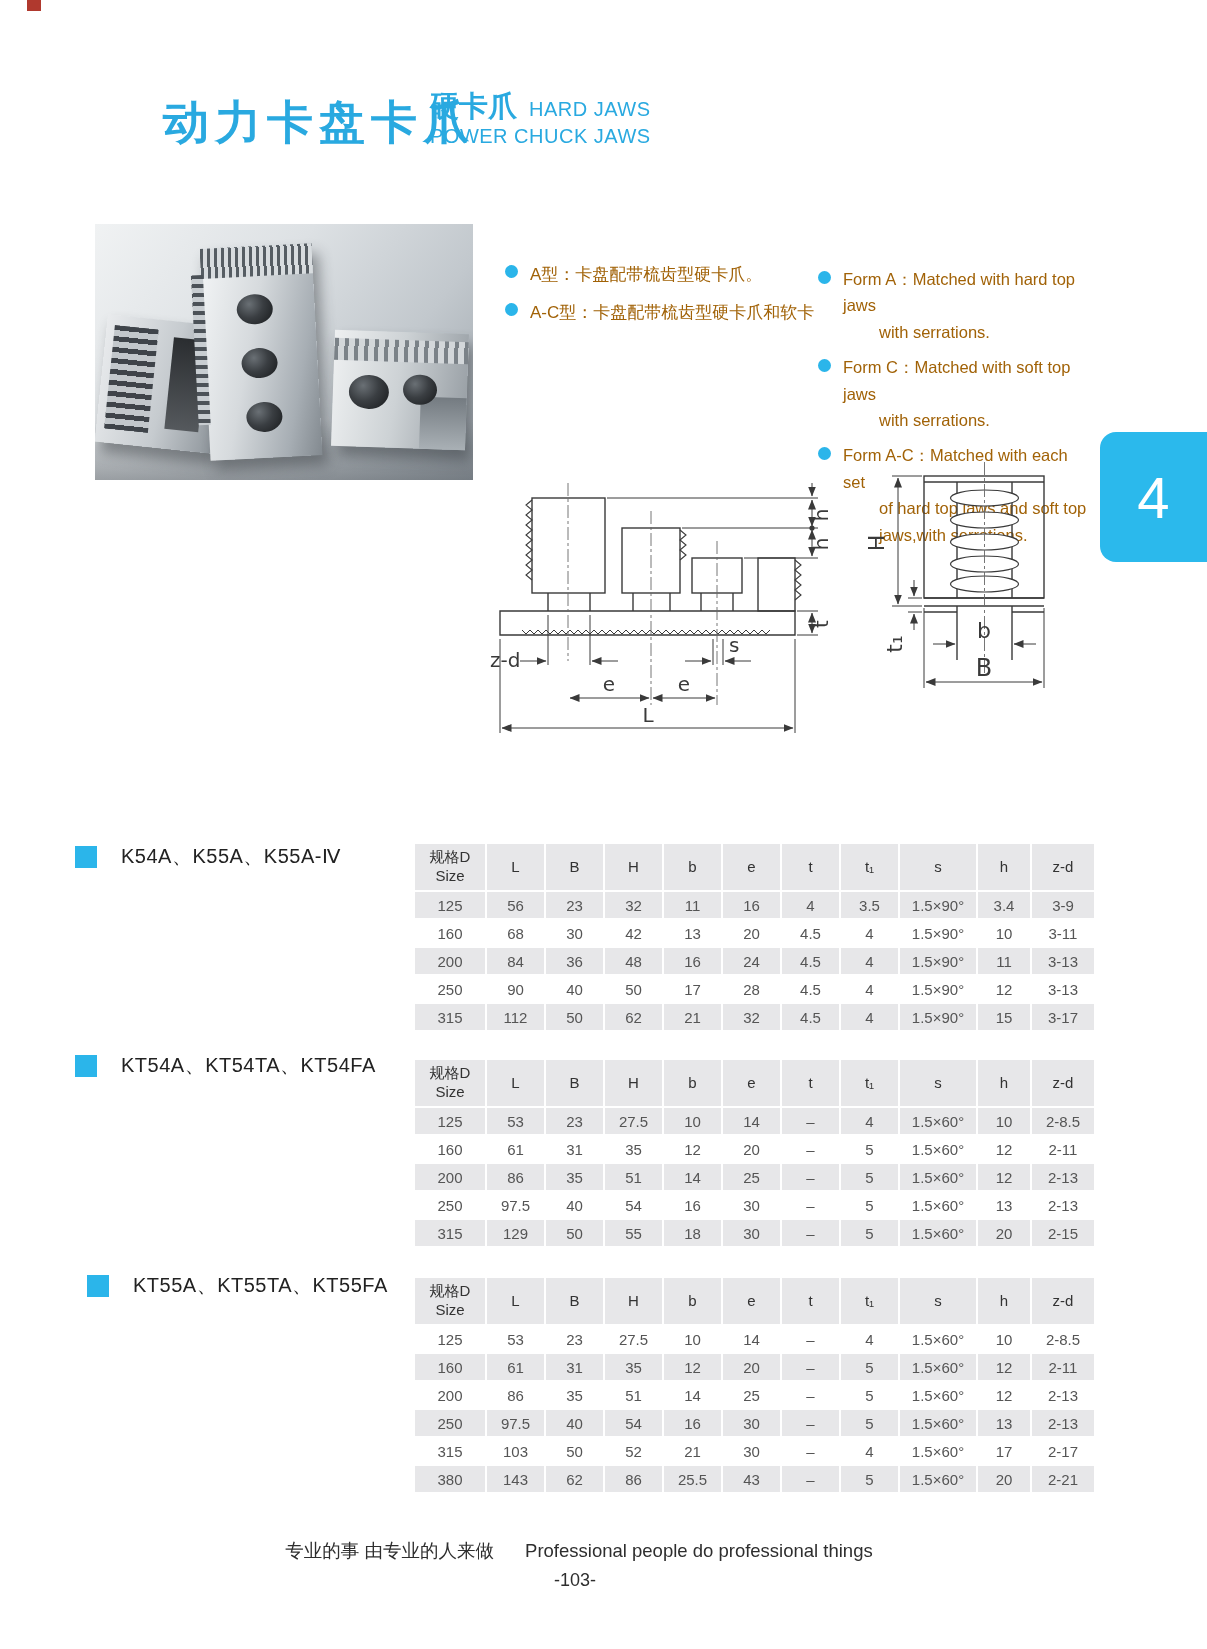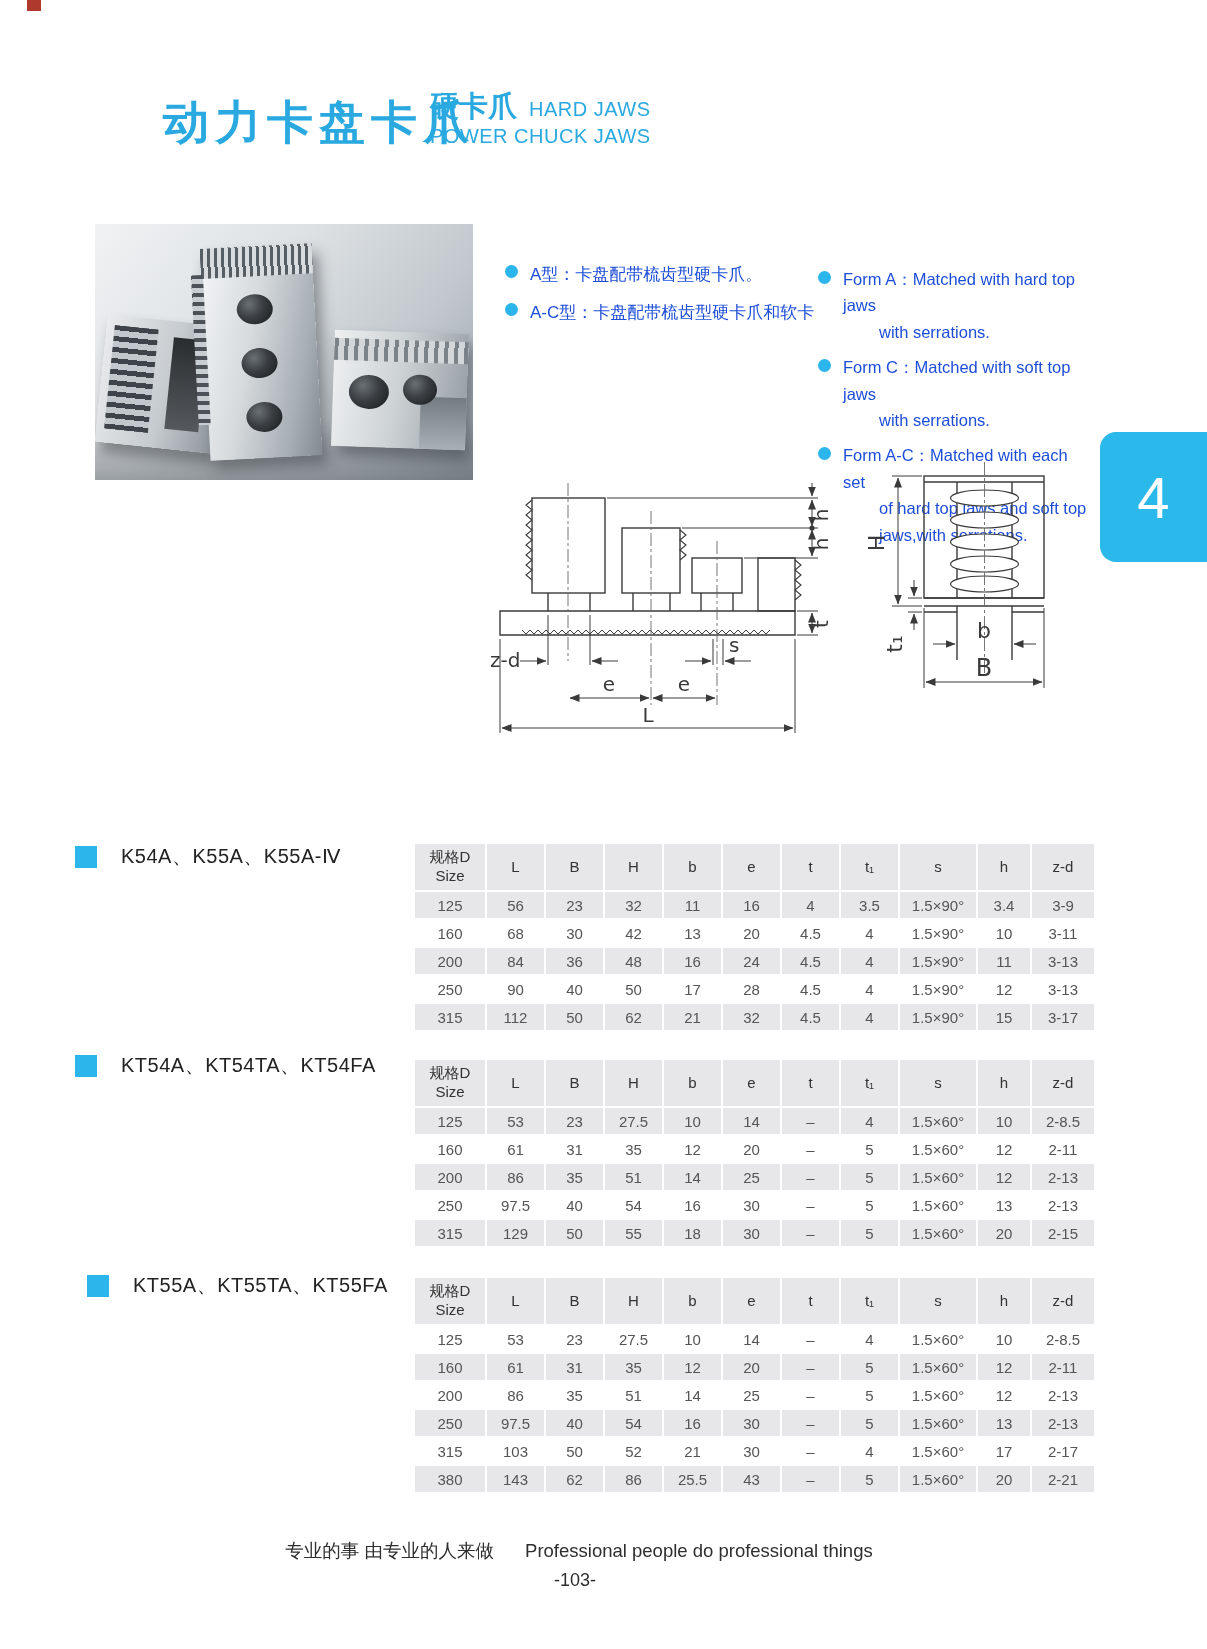--- a/index.html
+++ b/index.html
@@ -54,21 +54,21 @@
     background:repeating-linear-gradient(90deg,#7b8288 0 4px,#d3d7da 4px 10px);}
   .jaw-right .step{position:absolute;right:0;bottom:0;width:46px;height:52px;
     background:linear-gradient(180deg,#747b81,#a9b0b5);}
 
   
   .notes{position:absolute;list-style:none;margin:0;padding:0;}
   .notes-cn{left:505px;top:260px;width:315px;}
   .notes-en{left:818px;top:266px;width:275px;}
   .notes li{display:flex;align-items:flex-start;margin-bottom:9px;}
   .dot{flex:0 0 13px;width:13px;height:13px;border-radius:50%;background:#2bb5ea;margin:5px 12px 0 0;}
-  .note-text{font-size:17px;line-height:1.72;color:#1d4ed8;}
+  .note-text{font-size:17px;line-height:1.72;color:#a16207;}
   .notes-en .note-text{font-size:16.5px;line-height:1.6;}
   .note-text .cont{display:block;padding-left:64px;}
   .notes-en .note-text .cont{padding-left:36px;}
 
   
   .side-tab{
     position:absolute;right:0;top:432px;width:107px;height:130px;
     background:#2bb9ec;border-radius:16px 0 0 16px;
     display:flex;align-items:center;justify-content:center;
     color:#fff;font-size:58px;font-weight:400;

